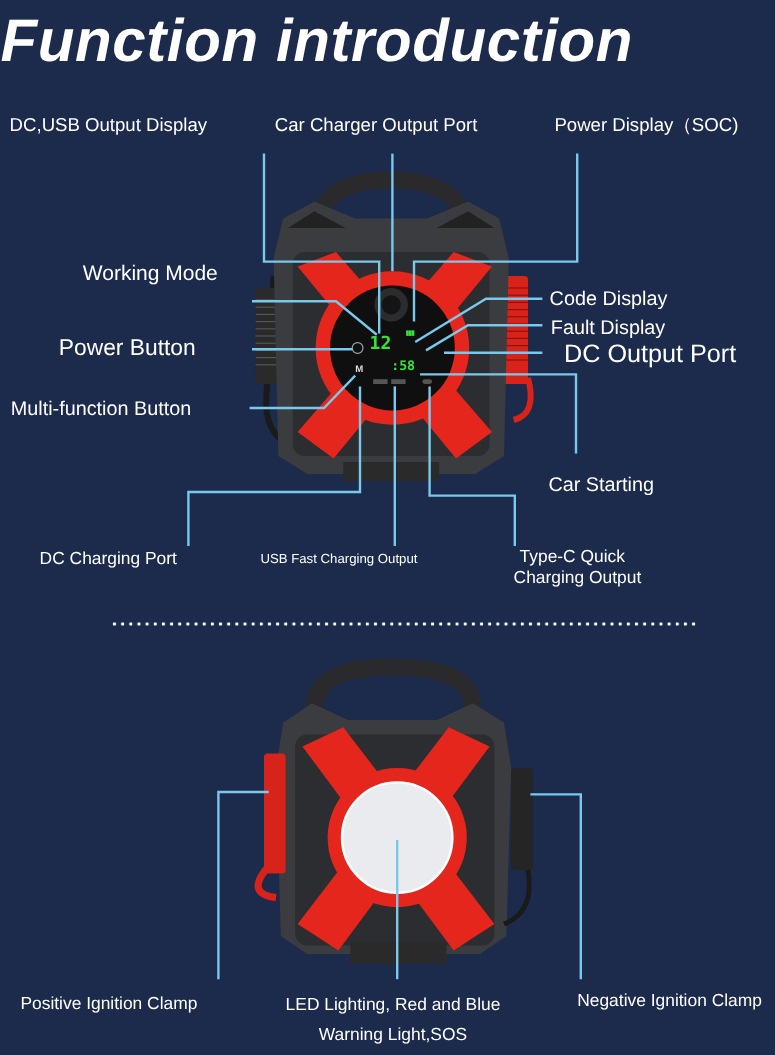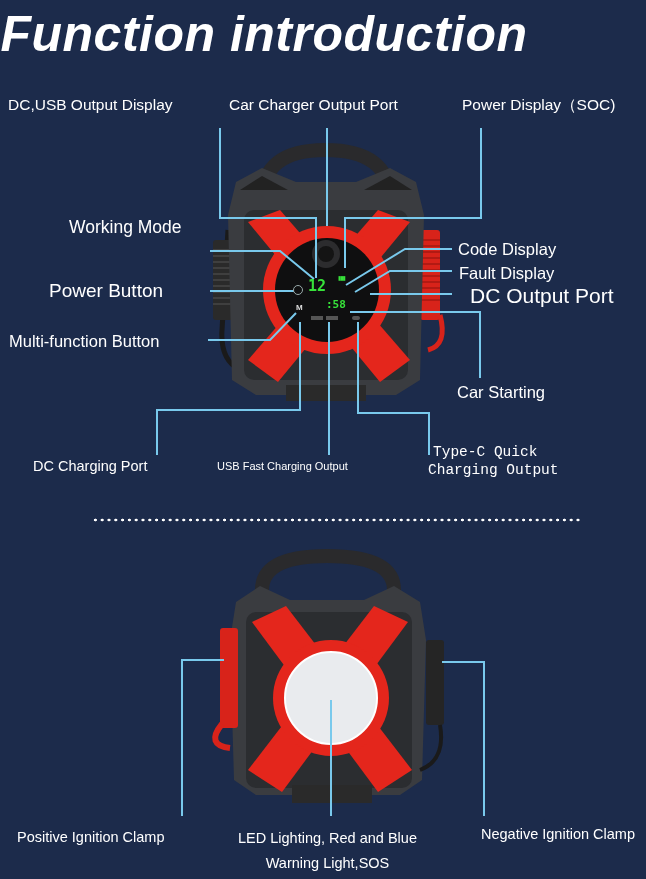--- a/index.html
+++ b/index.html
@@ -137,26 +137,26 @@
   <div>Working Mode</div>
 </div>
 <div class="abs lbl big" style="left:49px;top:279px;">Power Button</div>
 <div class="abs lbl mid" style="left:9px;top:330px;font-size:16.5px;">Multi-function Button</div>
 
 <div class="abs lbl mid" style="left:458px;top:238px;font-size:16.5px;">Code Display</div>
 <div class="abs lbl mid" style="left:459px;top:262px;font-size:16.5px;">Fault Display</div>
 <div class="abs lbl mid" style="left:458px;top:285px;font-size:21px;margin-left:12px;">DC Output Port</div>
 
 <div class="abs lbl mid" style="left:452px;top:380px;font-size:16.5px;line-height:25px;">
-  <div style="padding-left:5px;">Car Starting</div>
+  <div style="padding-left:5px;margin-top:12px;">Car Starting</div>
 </div>
 
 <div class="abs lbl" style="left:33px;top:457px;font-size:14.5px;">DC Charging Port</div>
 <div class="abs lbl" style="left:217px;top:457px;font-size:11px;">USB Fast Charging Output</div>
-<div class="abs lbl" style="left:428px;top:443px;font-size:14.5px;line-height:18px;font-family:Liberation Mono, monospace;">
+<div class="abs lbl" style="left:428px;top:455px;font-size:14.5px;line-height:18px;">
   <div style="padding-left:5px;">Type-C Quick</div>
   <div>Charging Output</div>
 </div>
 
 <div class="abs dots"></div>
 
 <div class="abs lbl" style="left:17px;top:828px;font-size:14.5px;">Positive Ignition Clamp</div>
 <div class="abs lbl" style="left:238px;top:826px;font-size:14.5px;line-height:25px;text-align:center;">
   <div>LED Lighting,  Red and Blue</div>
   <div>Warning Light,SOS</div>

